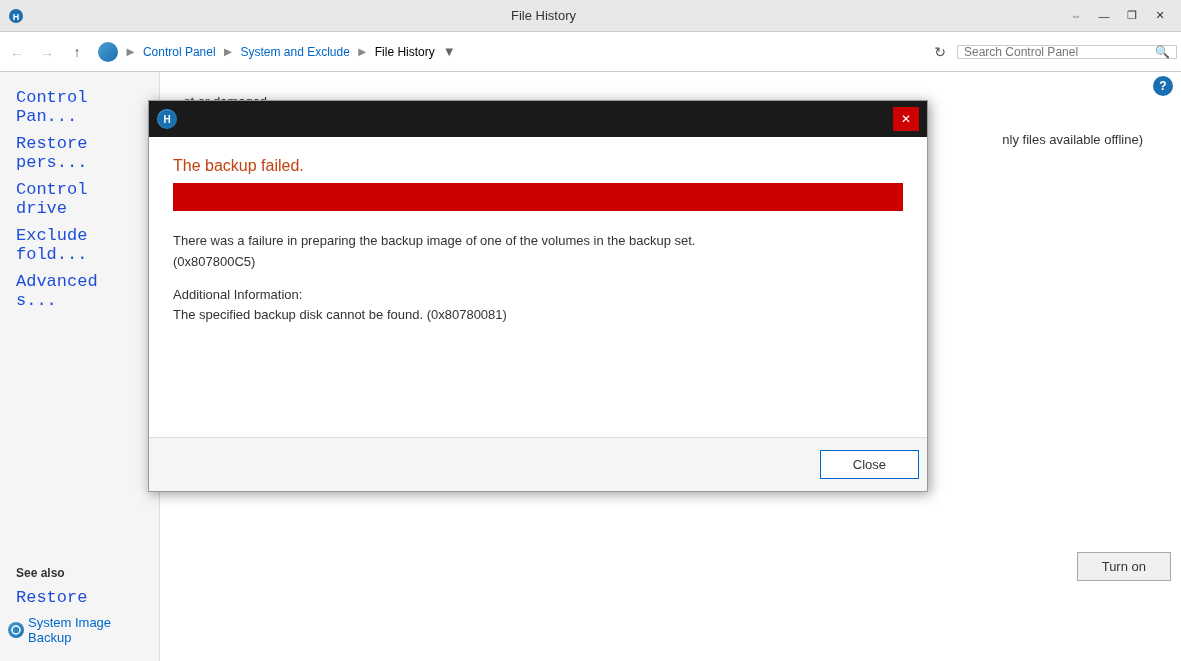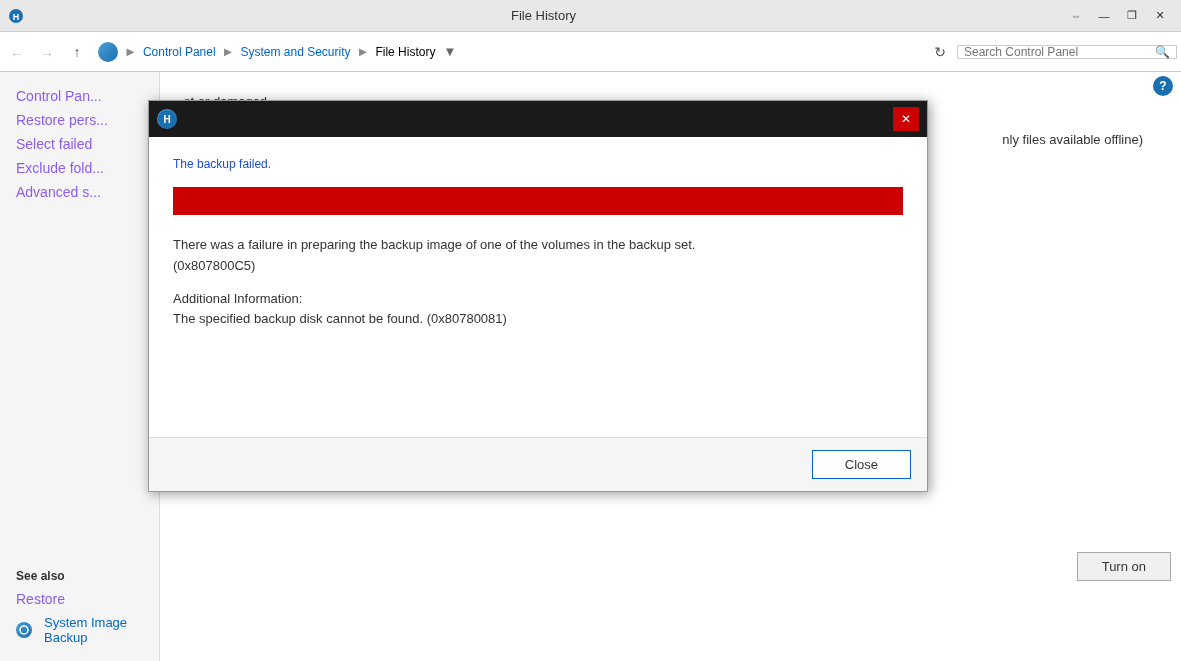--- a/index.html
+++ b/index.html
@@ -132,37 +132,38 @@
     .sidebar {
       width: 160px;
       background: #f5f5f5;
       border-right: 1px solid #ddd;
       padding: 12px 0;
       display: flex;
       flex-direction: column;
     }
     .sidebar-link {
       padding: 4px 16px;
-      color: #8b5cf6;
-      cursor: pointer;
-      font-size: 14px;
+      color: #1d4ed8;
+      cursor: pointer;
+      font-size: 17px;
       text-decoration: none;
+      font-family: Liberation Mono, monospace;
     }
     .sidebar-see-also {
       color: #333;
       font-size: 12px;
       font-weight: bold;
       padding: 4px 16px;
       margin-top: 8px;
     }
     .sidebar-link-with-icon {
       display: flex;
       align-items: center;
-      gap: 12px;
-      padding: 4px 16px;
+      gap: 4px;
+      padding: 4px 8px;
       color: #0066cc;
       cursor: pointer;
       font-size: 13px;
     }
     .sidebar-icon-circle {
       width: 16px;
       height: 16px;
       border-radius: 50%;
       background: linear-gradient(135deg, #4a9fd4, #1a6fb0);
       display: flex;
@@ -248,23 +249,23 @@
       font-size: 12px;
       display: flex;
       align-items: center;
       justify-content: center;
     }
     .dialog-body {
       padding: 20px 24px;
       min-height: 300px;
     }
     .dialog-failed-text {
-      font-size: 12px;
-      color: #1d4ed8;
-      margin-bottom: 16px;
+      font-size: 16px;
+      color: #c2410c;
+      margin-bottom: 8px;
     }
     .dialog-progress-bar {
       width: 100%;
       height: 28px;
       background: #cc0000;
       margin-bottom: 20px;
     }
     .dialog-message {
       font-size: 13px;
       color: #333;
@@ -272,21 +273,21 @@
     }
     .dialog-additional {
       margin-top: 12px;
       font-size: 13px;
       color: #333;
       line-height: 1.6;
     }
     .dialog-footer {
       background: #f5f5f5;
       border-top: 1px solid #ddd;
-      padding: 12px 16px;
+      padding: 12px 8px;
       display: flex;
       justify-content: flex-end;
     }
     .close-btn-dialog {
       padding: 6px 32px;
       background: #fff;
       border: 1px solid #0066cc;
       cursor: pointer;
       font-size: 13px;
       color: #333;
@@ -315,41 +316,41 @@
 
 <div class="address-bar">
   <button class="nav-btn disabled">←</button>
   <button class="nav-btn disabled">→</button>
   <button class="nav-btn">↑</button>
 
   <div style="width:20px;height:20px;border-radius:50%;background:linear-gradient(135deg,#4a9fd4,#1a6fb0);margin-left:4px;"></div>
   <span class="path-separator">►</span>
   <span style="cursor:pointer;color:#0066cc;font-size:12px;">Control Panel</span>
   <span class="path-separator">►</span>
-  <span style="cursor:pointer;color:#0066cc;font-size:12px;">System and Security</span>
+  <span style="cursor:pointer;color:#0066cc;font-size:12px;">System and Exclude</span>
   <span class="path-separator">►</span>
   <span style="cursor:pointer;font-size:12px;">File History</span>
   <span class="path-dropdown">▼</span>
 
   <div style="flex:1;"></div>
 
   <button class="refresh-btn">↻</button>
 
   <div class="search-box">
     <input class="search-input" type="text" placeholder="Search Control Panel" style="">
     <span class="search-icon">🔍</span>
   </div>
 </div>
 
 <div class="main-layout">
 
   <div class="sidebar">
     <a class="sidebar-link">Control Pan...</a>
     <a class="sidebar-link">Restore pers...</a>
-    <a class="sidebar-link">Select failed</a>
+    <a class="sidebar-link">Control drive</a>
     <a class="sidebar-link">Exclude fold...</a>
     <a class="sidebar-link">Advanced s...</a>
 
     <div style="flex:1;"></div>
 
     <div class="sidebar-see-also">See also</div>
     <a class="sidebar-link">Restore</a>
     <div class="sidebar-link-with-icon">
       <div class="sidebar-icon-circle">
         <svg width="10" height="10" viewBox="0 0 10 10">

